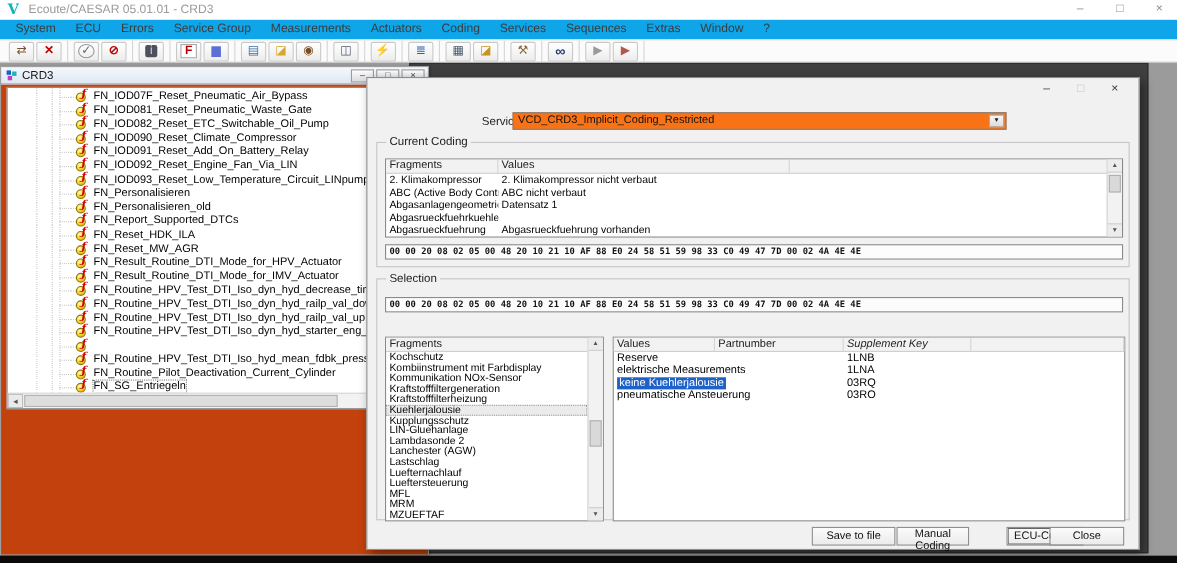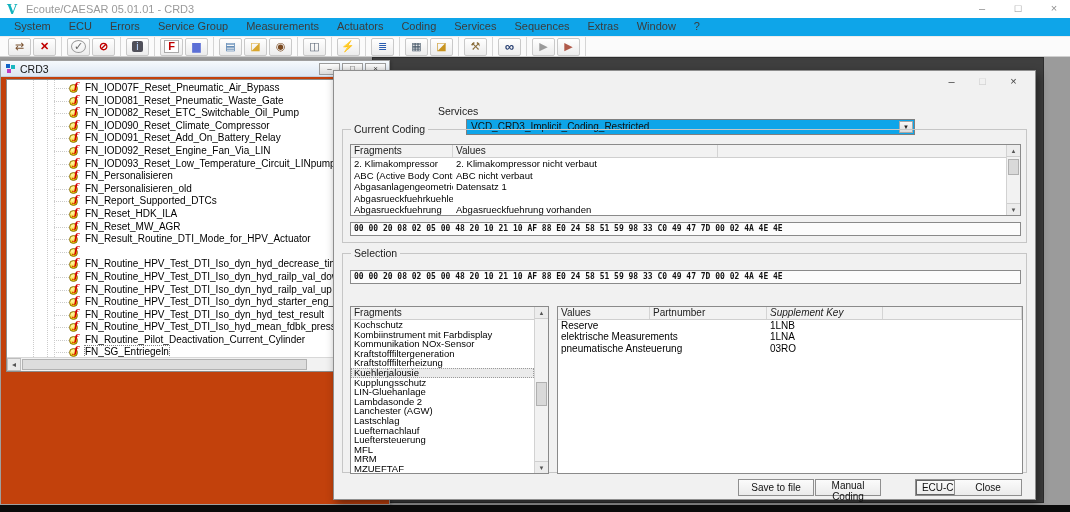--- a/index.html
+++ b/index.html
@@ -72,22 +72,22 @@
          border:1px solid #8e8e8e; box-shadow:3px 4px 9px rgba(0,0,0,.45); }
   .dtitle { position:absolute; left:0; top:0; right:0; height:22px; background:#fff;
             display:flex; align-items:center; gap:6px; padding-left:7px; font-size:11px; color:#111;
             border-bottom:1px solid #e6e6e6; }
   .dicon { width:11px; height:11px; flex:0 0 11px; border:1px solid #6f6f6f;
            background:linear-gradient(90deg,#2fa58c 0 4px,#ffffff 4px 6px,#3f6fb5 6px); }
   .dbtns { position:absolute; right:6px; top:4px; display:flex; }
   .dbtn { width:31px; text-align:center; font-size:11px; color:#3f3f3f; }
   .dbtn.max { color:#c6c6c6; }
   .svclabel { position:absolute; left:104px; top:34px; font-size:10.5px; color:#1d1d1d; }
-  .combo { position:absolute; left:132px; top:31px; width:449px; height:16px; background:#0ea5e9;
-           border:1px solid #7f7f7f; font-size:10px; line-height:14px; padding-left:4px; color:#111;margin-top:17px; }
+  .combo { position:absolute; left:132px; top:31px; width:449px; height:16px; background:#f97316;
+           border:1px solid #7f7f7f; font-size:10px; line-height:14px; padding-left:4px; color:#111; }
   .combo .drop { position:absolute; right:1px; top:1px; width:14px; height:12px;
            background:linear-gradient(#f8f8f8,#dcdcdc); border:1px solid #a8a8a8;
            font-size:6px; text-align:center; line-height:11px; color:#222; }
 
   .group { position:absolute; border:1px solid #c6c6c6; }
   .legend { position:absolute; top:-7px; left:8px; background:#f1f1f1; padding:0 3px; font-size:10.5px; color:#1d1d1d; }
   #grp-current  { left:8px; top:58px;  width:685px; height:114px; }
   #grp-selection{ left:8px; top:182px; width:685px; height:220px; }
 
   .lv { position:absolute; background:#fff; border:1px solid #8a8a8a; overflow:hidden; }
@@ -399,20 +399,21 @@
               <span class="fnic">
                 <i>ƒ</i>
               </span>
               <span class="tlabel">FN_Result_Routine_DTI_Mode_for_HPV_Actuator</span>
             </div>
 
             <div class="trow">
               <span class="fnic">
                 <i>ƒ</i>
               </span>
+              <span class="tlabel">FN_Result_Routine_DTI_Mode_for_IMV_Actuator</span>
             </div>
 
             <div class="trow">
               <span class="fnic">
                 <i>ƒ</i>
               </span>
               <span class="tlabel">FN_Routine_HPV_Test_DTI_Iso_dyn_hyd_decrease_time</span>
             </div>
 
             <div class="trow">
@@ -433,21 +434,20 @@
               <span class="fnic">
                 <i>ƒ</i>
               </span>
               <span class="tlabel">FN_Routine_HPV_Test_DTI_Iso_dyn_hyd_starter_eng_spd</span>
             </div>
 
             <div class="trow">
               <span class="fnic">
                 <i>ƒ</i>
               </span>
-              <span class="tlabel">FN_Routine_HPV_Test_DTI_Iso_dyn_hyd_test_result</span>
             </div>
 
             <div class="trow">
               <span class="fnic">
                 <i>ƒ</i>
               </span>
               <span class="tlabel">FN_Routine_HPV_Test_DTI_Iso_hyd_mean_fdbk_pressure</span>
             </div>
 
             <div class="trow">
@@ -591,20 +591,25 @@
                 <span class="vc2"></span>
                 <span class="vc3">1LNB</span>
               </div>
 
               <div class="vrow">
                 <span class="vc1"><span class="vtext">elektrische Measurements</span></span>
                 <span class="vc2"></span>
                 <span class="vc3">1LNA</span>
               </div>
 
+              <div class="vrow">
+                <span class="vc1"><span class="vtext sel">keine Kuehlerjalousie</span></span>
+                <span class="vc2"></span>
+                <span class="vc3">03RQ</span>
+              </div>
 
               <div class="vrow">
                 <span class="vc1"><span class="vtext">pneumatische Ansteuerung</span></span>
                 <span class="vc2"></span>
                 <span class="vc3">03RO</span>
               </div>
             </div>
         </div>
       </div>
 

